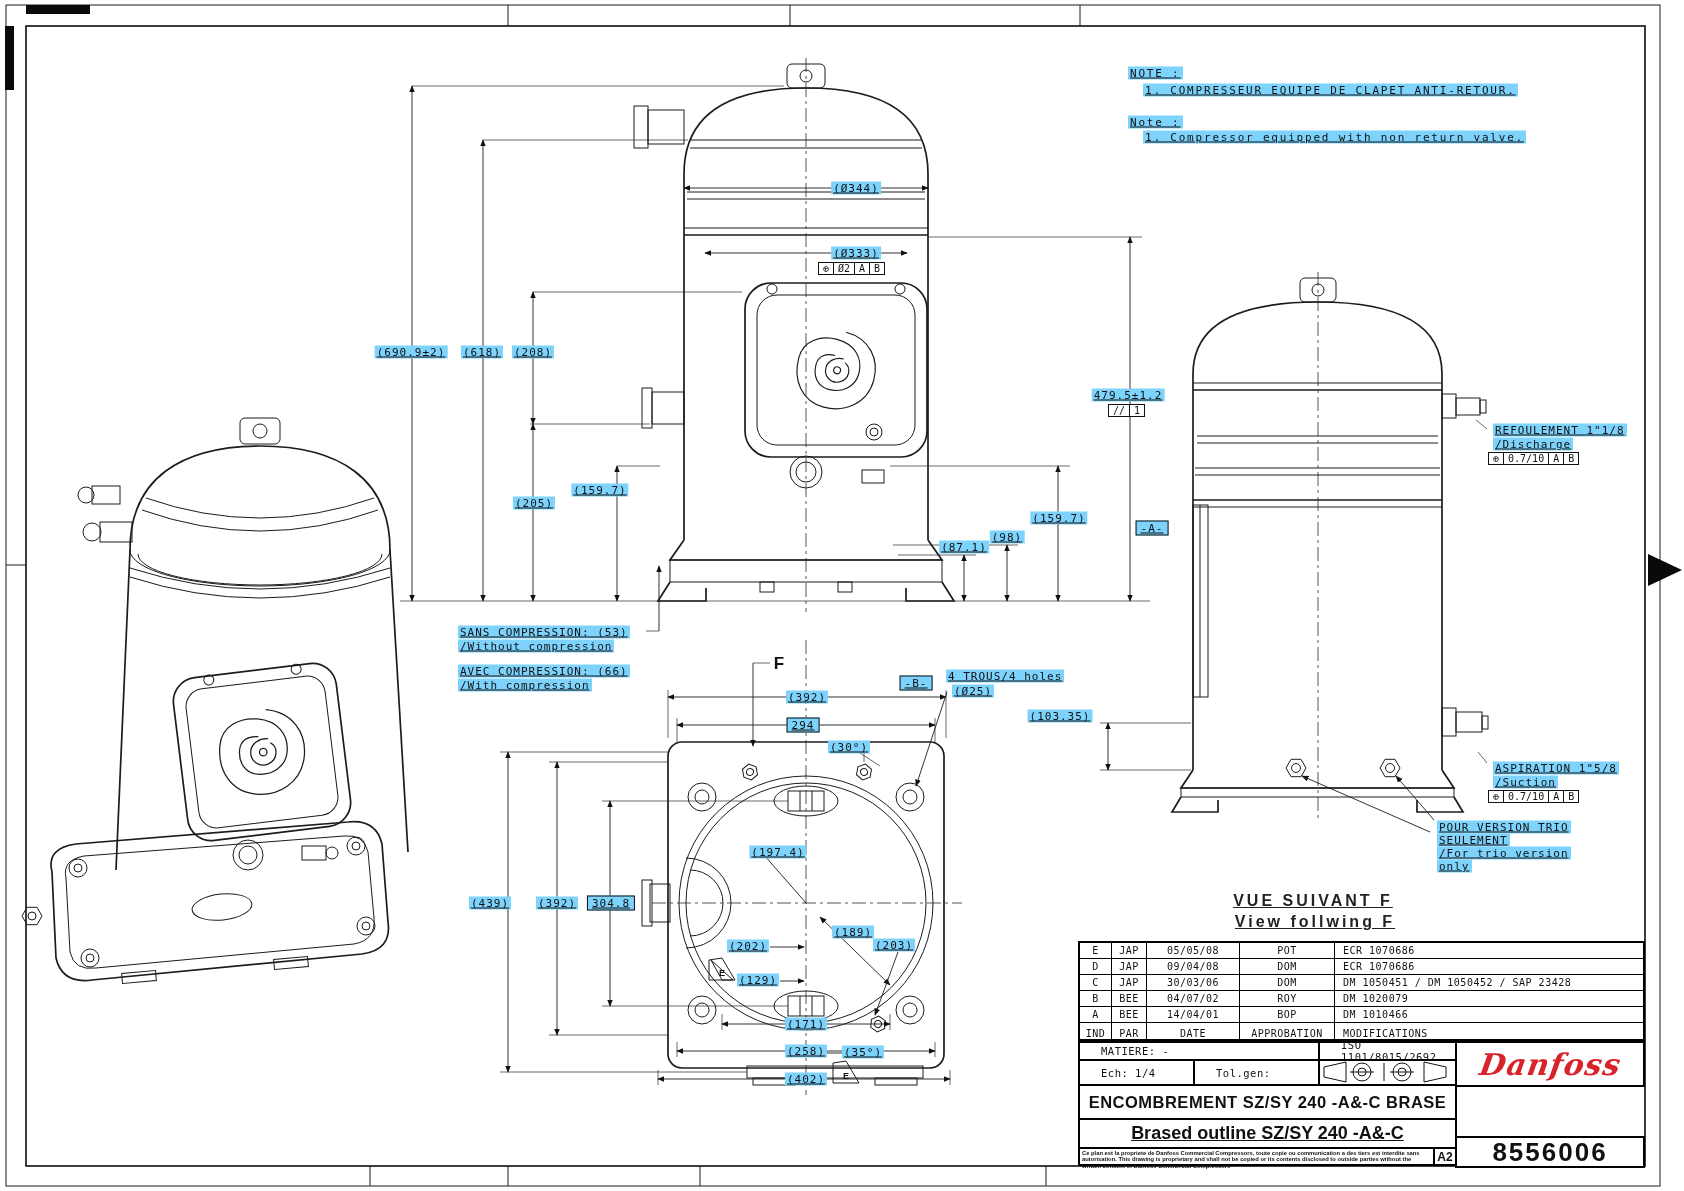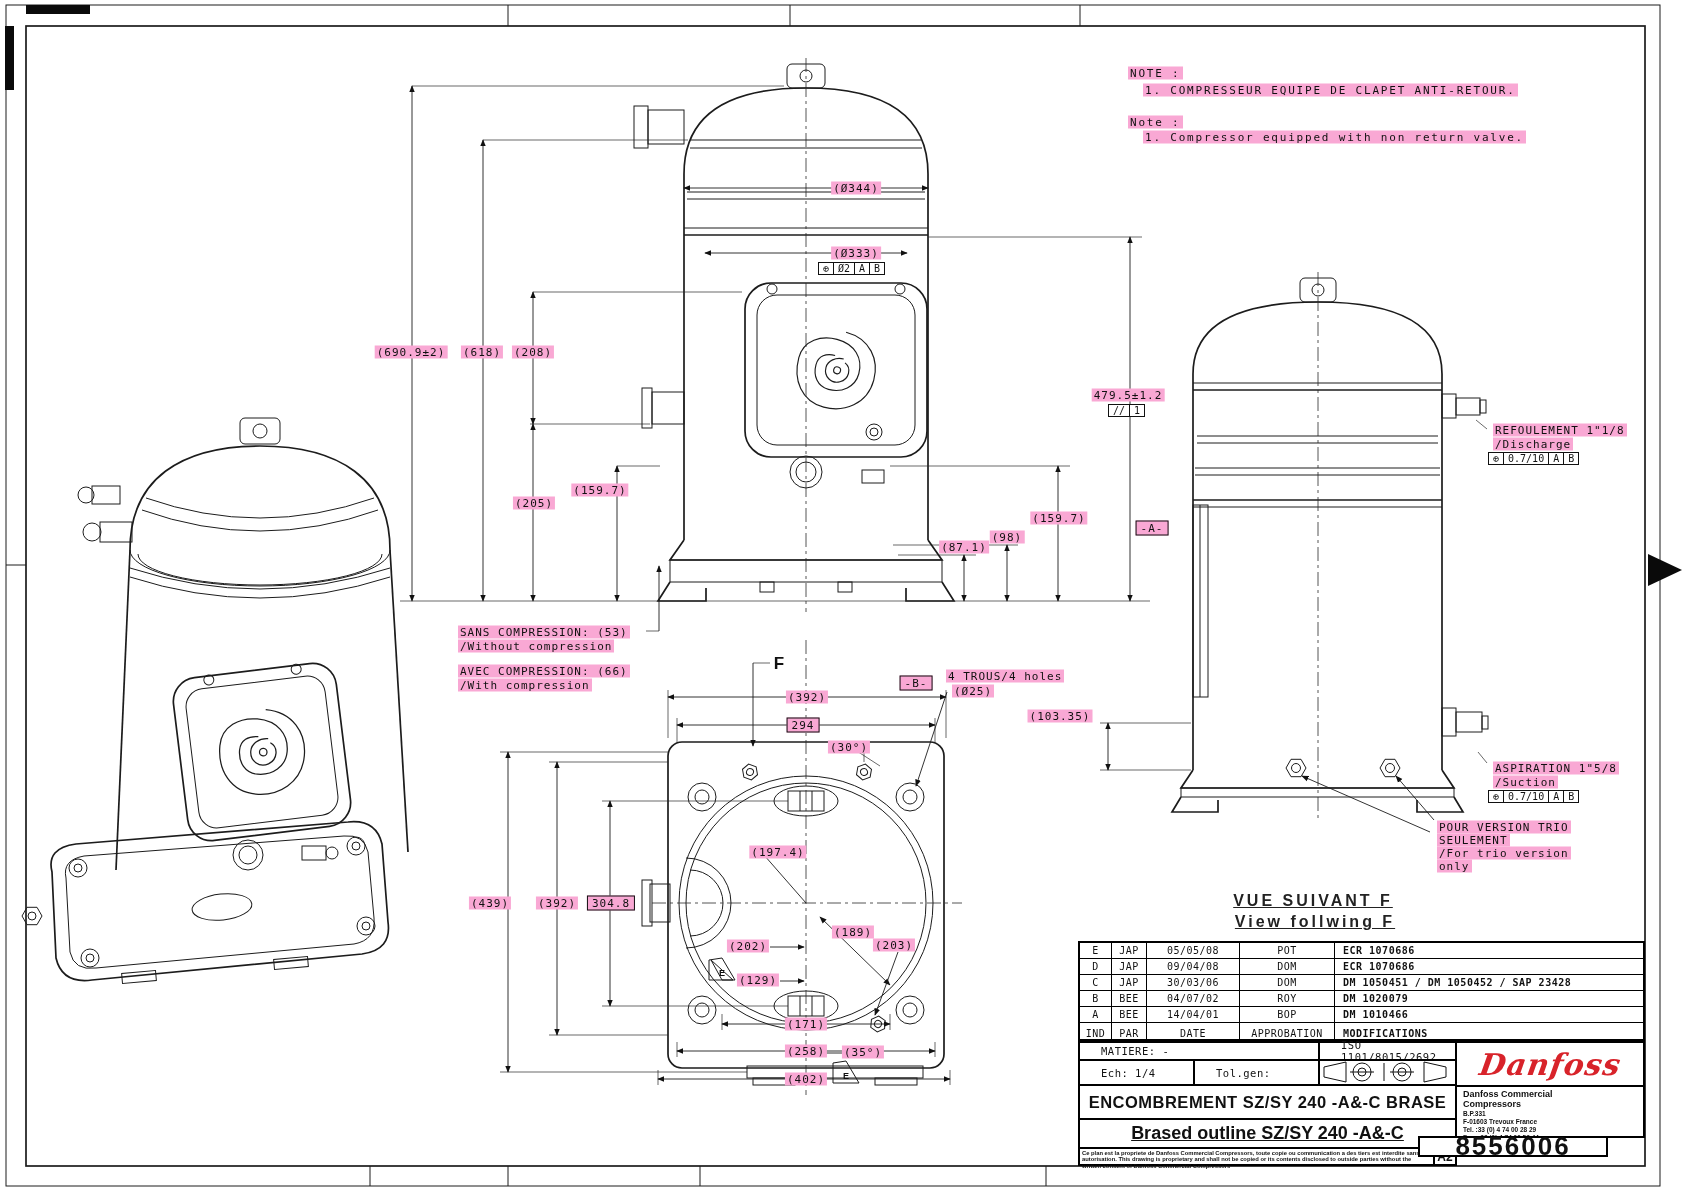--- a/index.html
+++ b/index.html
@@ -6,41 +6,41 @@
   #sheet { position:relative; width:1684px; height:1191px; background:#fff; overflow:hidden;
            font-family:"DejaVu Sans Mono", monospace; color:#111; }
   svg { position:absolute; left:0; top:0; }
   svg .s  { stroke:#1c1c1c; stroke-width:1; fill:none; }
   svg .t  { stroke:#1c1c1c; stroke-width:1.7; fill:none; }
   svg .x  { stroke:#2a2a2a; stroke-width:0.7; fill:none; }
   svg .c  { stroke:#2a2a2a; stroke-width:0.8; fill:none; stroke-dasharray:14 4 3 4; }
   svg .d  { stroke:#1c1c1c; stroke-width:0.9; fill:none; marker-start:url(#ah); marker-end:url(#ah); }
   svg .d2 { stroke:#1c1c1c; stroke-width:0.9; fill:none; marker-end:url(#ah); }
   svg .fillb { fill:#0a0a0a; stroke:none; }
-  .lbl { position:absolute; transform:translate(-50%,-50%); background:#f9a8d4; padding:0 2px;
-         font:11px "DejaVu Sans Mono", monospace; letter-spacing:1px; white-space:nowrap; color:#111; }
+  .lbl { position:absolute; transform:translate(-50%,-50%); background:#7dd3fc; padding:0 2px;
+         font:11px "DejaVu Sans Mono", monospace; letter-spacing:1px; white-space:nowrap; color:#111;text-decoration:underline; }
   .la  { transform:translate(0,-50%); }
   .boxed { border:1.3px solid #111; padding:0 4px; }
   .note { font:11px "DejaVu Sans Mono", monospace; letter-spacing:1.8px; }
   .fcf { position:absolute; display:flex; background:#fff; border:1.2px solid #111; align-items:stretch; }
   .fcf span { display:flex; align-items:center; justify-content:center; padding:0 4px;
               border-right:1.2px solid #111; font:10px "DejaVu Sans Mono", monospace; }
   .fcf span:last-child { border-right:none; }
   .bigF { position:absolute; transform:translate(-50%,-50%); font:bold 17px "Liberation Sans", sans-serif; background:#fff; padding:0 2px; }
   .eflag { position:absolute; transform:translate(-50%,-50%); font:bold 9px "Liberation Sans", sans-serif; background:transparent; }
   .viewlbl { position:absolute; transform:translate(-50%,-50%); font:bold 16px "Liberation Sans", sans-serif;
              letter-spacing:3px; text-decoration:underline; white-space:nowrap; color:#222; }
   
   #revtable { position:absolute; left:1078px; top:941px; width:567px; height:100px;
               display:grid; grid-template-columns:32px 35px 93px 95px 1fr;
               grid-template-rows:16px 16px 16px 16px 16px 20px;
               border:2px solid #000; box-sizing:border-box; background:#fff; }
   #revtable div { border-right:1px solid #000; border-bottom:1px solid #000; font:10px "DejaVu Sans Mono", monospace;
                   display:flex; align-items:center; justify-content:center; white-space:nowrap; overflow:hidden; letter-spacing:0.5px; }
-  #revtable div:nth-child(5n) { border-right:none; justify-content:flex-start; padding-left:8px;font-weight:bold; }
+  #revtable div:nth-child(5n) { border-right:none; justify-content:flex-start; padding-left:8px; }
   #revtable div:nth-child(n+26) { border-bottom:none; }
   
   .tb { position:absolute; box-sizing:border-box; background:#fff; border:2px solid #000; display:flex; align-items:center; }
   .tbtext { font:10.5px "DejaVu Sans Mono", monospace; letter-spacing:0.5px; padding-left:21px; }
   .titleFR { font:bold 16.5px "Liberation Sans", sans-serif; letter-spacing:0.5px; width:100%; text-align:center; }
   .titleEN { font:bold 18px "Liberation Sans", sans-serif; width:100%; text-align:center;text-decoration:underline; }
   .legal { font:5.8px "Liberation Sans", sans-serif; line-height:1.12; padding:1px 2px; font-weight:bold; }
   .logo { font:italic bold 30px "DejaVu Serif", serif; color:#d8232a; transform:skewX(-9deg); letter-spacing:1px; }
   .cmpname { font:bold 9px "Liberation Sans", sans-serif; line-height:1.15; }
   .cmpaddr { font:6.5px "Liberation Sans", sans-serif; line-height:1.25; font-weight:bold; }
@@ -475,27 +475,17 @@
 </div>
 <div class="tb" style="left:1078px;top:1147px;width:357px;height:19px;align-items:flex-start">
   <span class="legal">Ce plan est la propriete de Danfoss Commercial Compressors, toute copie ou communication a des tiers est interdite sans autorisation. This drawing is proprietary and shall not be copied or its contents disclosed to outside parties without the written consent of Danfoss Commercial Compressors</span>
 </div>
 <div class="tb" style="left:1433px;top:1147px;width:24px;height:19px;justify-content:center">
   <span style="font:bold 12px 'Liberation Sans',sans-serif">A2</span>
 </div>
 <div class="tb" style="left:1455px;top:1041px;width:190px;height:46px;justify-content:center">
   <span class="logo">Danfoss</span>
 </div>
-<div class="tb" style="left:1455px;top:1085px;width:190px;height:53px;align-items:flex-start">
-  <div style="padding:2px 0 0 6px">
-    <div class="cmpname">Danfoss Commercial</div>
-    <div class="cmpname">Compressors</div>
-    <div class="cmpaddr">B.P.331</div>
-    <div class="cmpaddr">F-01603 Trevoux France</div>
-    <div class="cmpaddr">Tel. :33 (0) 4 74 00 28 29</div>
-    <div class="cmpaddr">Fax: :33 (0) 4 74 00 52 44</div>
-  </div>
-</div>
-<div class="tb" style="left:1418px;top:1136px;width:190px;height:21px;justify-content:flex-start">
+<div class="tb" style="left:1455px;top:1136px;width:190px;height:32px;justify-content:flex-start">
   <span class="dwgnum">8556006</span>
 </div>
 
 </div>
 
 </body></html>

